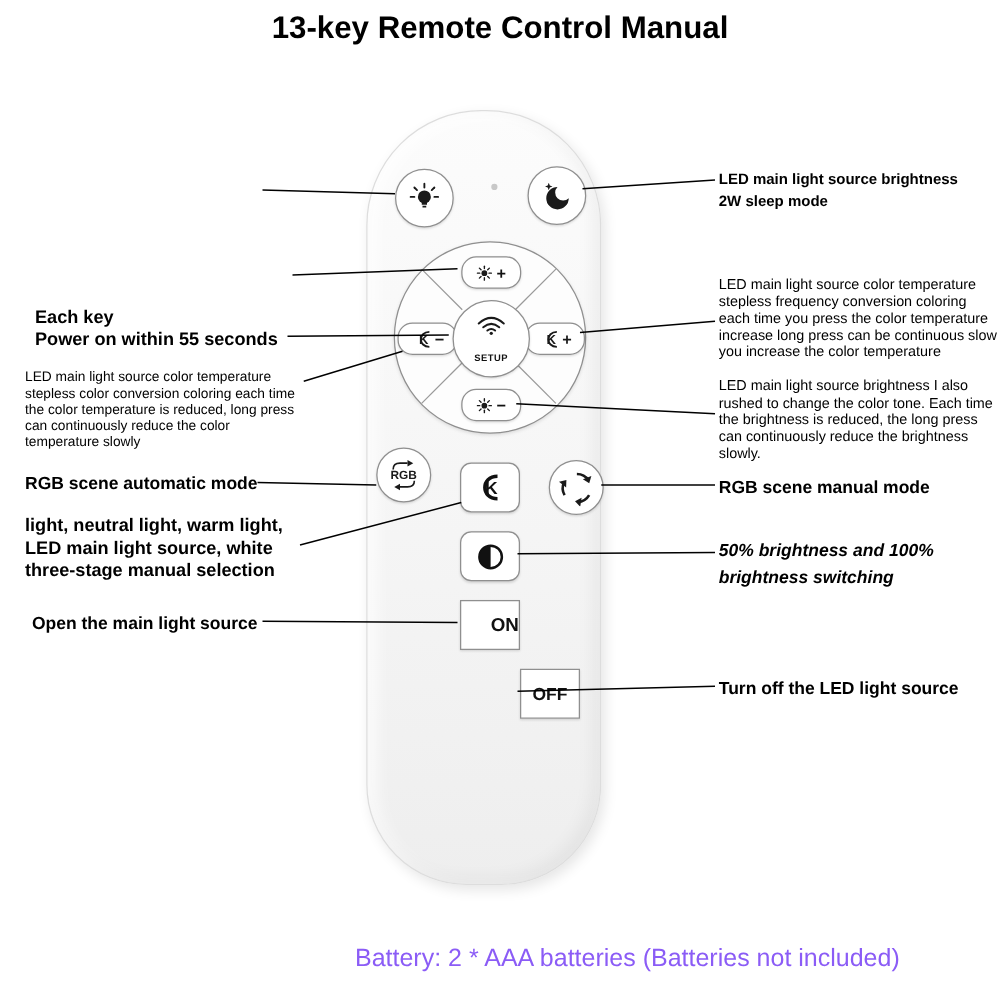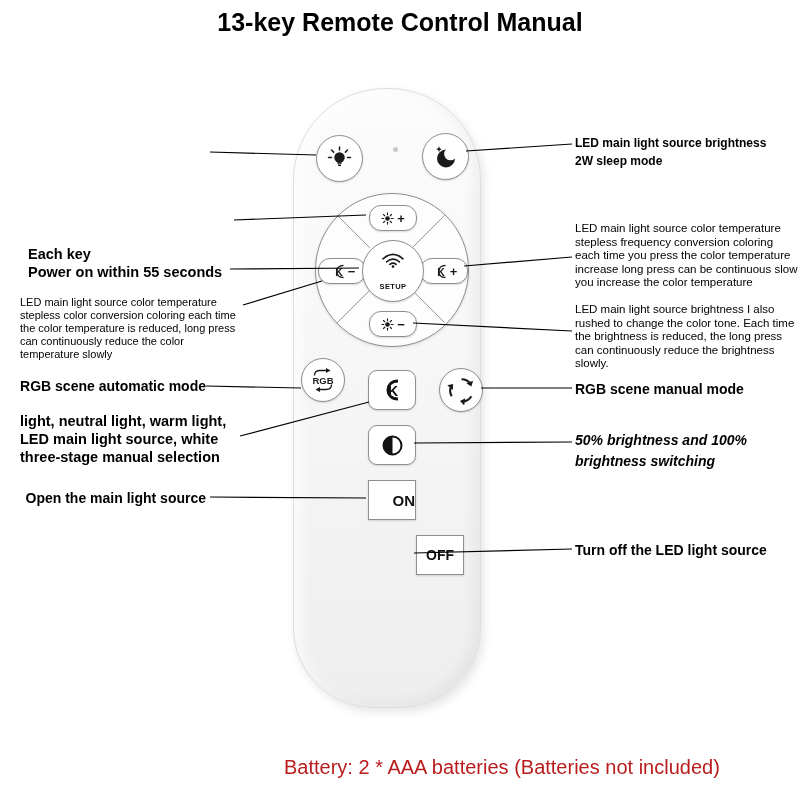--- a/index.html
+++ b/index.html
@@ -56,21 +56,21 @@
   #ann-three{left:20px;top:412px;font-size:14.5px;font-weight:bold;line-height:18px;}
   #ann-open{left:20px;top:490px;width:186px;text-align:right;font-size:14px;font-weight:bold;white-space:nowrap;}
   #ann-sleep{left:575px;top:134px;font-size:12px;font-weight:bold;line-height:18px;}
   #ann-ctup{left:575px;top:222px;width:224px;font-size:11.5px;line-height:13.5px;}
   #ann-bdown{left:575px;top:303px;width:224px;font-size:11.5px;line-height:13.5px;}
   #ann-rgbman{left:575px;top:381px;font-size:14px;font-weight:bold;white-space:nowrap;}
   #ann-fifty{left:575px;top:430px;font-size:14px;font-weight:bold;line-height:21px;font-style:italic;}
   #ann-off{left:575px;top:542px;font-size:14px;font-weight:bold;white-space:nowrap;}
 
   #callouts{position:absolute;left:0;top:0;pointer-events:none;}
-  #battery{position:absolute;left:284px;top:756px;font-size:20px;color:#b91c1c;white-space:nowrap;}
+  #battery{position:absolute;left:284px;top:756px;font-size:20px;color:#8b5cf6;white-space:nowrap;}
 
   svg text{font-family:"Liberation Sans","DejaVu Sans",sans-serif;}
 </style>
 </head>
 <body>
 
 <div class="stage">
 
   <div class="title">13-key Remote Control Manual</div>
 

